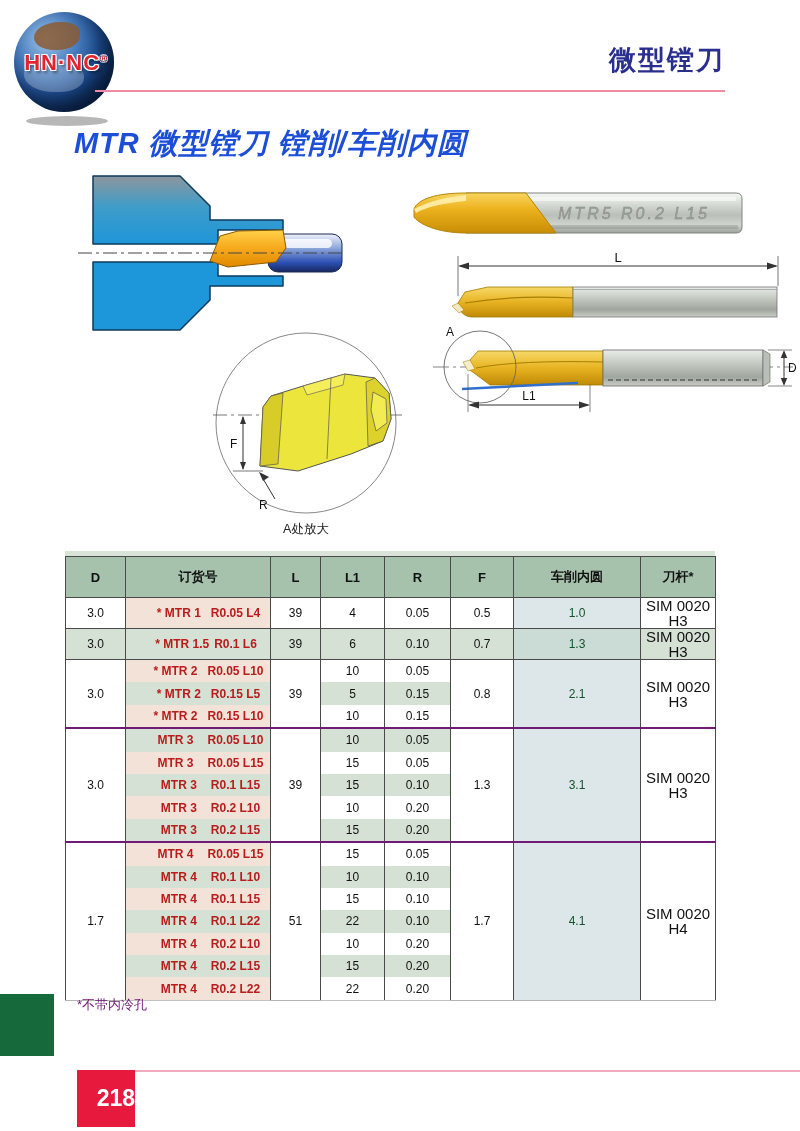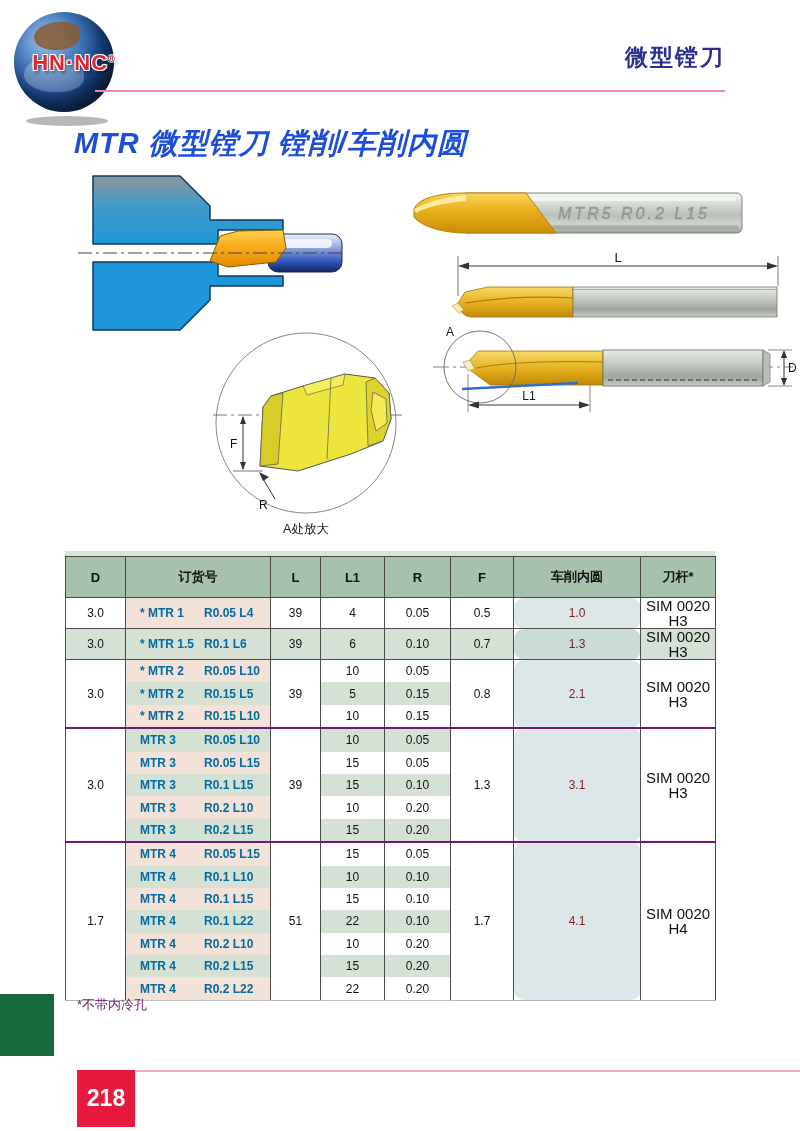--- a/index.html
+++ b/index.html
@@ -11,56 +11,56 @@
   .logo{left:14px;top:10px;width:104px;height:118px;}
   .globe{position:absolute;left:0;top:2px;width:100px;height:100px;border-radius:50%;
          background:radial-gradient(circle at 32% 28%,#9fc4e8 0%,#4a7fc0 30%,#1d4e94 55%,#0d2e66 80%,#081f4a 100%);
          box-shadow:inset -10px -12px 20px rgba(0,0,0,.5);}
   .globe::before{content:'';position:absolute;top:10px;left:20px;width:46px;height:28px;
          background:#8a5a32;border-radius:62% 40% 55% 48%;opacity:.85;}
   .globe::after{content:'';position:absolute;top:46px;left:10px;width:60px;height:34px;
          background:rgba(255,255,255,.25);border-radius:50% 60% 45% 55%;}
   .globe-shadow{position:absolute;bottom:2px;left:12px;width:82px;height:10px;border-radius:50%;
          background:rgba(50,50,50,.35);}
-  .brand{position:absolute;top:40px;left:8px;width:104px;text-align:center;font-weight:bold;
+  .brand{position:absolute;top:40px;left:0;width:104px;text-align:center;font-weight:bold;
          font-size:22px;letter-spacing:1px;color:#e1242e;
          text-shadow:-1px -1px 0 #fff,1px -1px 0 #fff,-1px 1px 0 #fff,1px 1px 0 #fff,2px 3px 3px rgba(0,0,0,.45);}
   .brand sup{font-size:9px;color:#e1242e;}
   .red-line{left:95px;top:90px;width:630px;height:2px;background:#ef8ba5;}
-  .topic{top:42px;right:75px;font-size:23px;font-weight:bold;color:#2a2e8e;letter-spacing:2px;}
+  .topic{top:42px;right:75px;font-size:27px;font-weight:bold;color:#2a2e8e;letter-spacing:2px;}
   .main-title{left:74px;top:124px;font-size:29px;font-style:italic;font-weight:bold;
               color:#1d4ed8;letter-spacing:1px;white-space:nowrap;}
 
   
   .tablewrap{left:65px;top:551px;width:650px;}
   .table-topstrip{height:5px;background:#d7e4d7;}
   table{border-collapse:collapse;width:650px;table-layout:fixed;}
   th{background:#a6c2ac;border:1px solid #4a4a4a;height:38px;font-size:13px;font-weight:bold;color:#111;}
   td{height:22.4px;padding:0 3px;font-size:12px;line-height:1;border-left:1px solid #4a4a4a;
      border-right:1px solid #4a4a4a;text-align:center;color:#111;background:#fff;}
   tr.solid td{border-top:1px solid #4a4a4a;border-bottom:1px solid #4a4a4a;}
   tr.group-start td{border-top:2px solid #701a75;}
   td.merged{border-bottom:1px solid #b4b4b4;}
   tbody tr:last-child td{border-bottom:1px solid #c2c2c2;}
   .bg-green{background:#d5e1d4;}
   .bg-pink{background:#f3e2d8;}
   .bg-white{background:#fff;}
   .bg-min{background:#dde6e8;}
   .bg-mingreen{background:#cbdcd6;}
-  td.col-order{text-align:left;color:#0369a1;font-weight:bold;padding-left:14px;}
+  td.col-order{text-align:center;color:#b91c1c;font-weight:bold;padding-left:14px;}
   td.col-order .model{display:inline-block;width:64px;}
-  td.col-min{color:#7f1d1d;border-radius:10px;}
+  td.col-min{color:#14532d;}
   td.col-holder{font-size:15px;margin-left:20px;}
 
   
   .footnote{left:77px;top:996px;font-size:13px;color:#701a75;}
   .green-square{left:0;top:994px;width:54px;height:62px;background:#15693a;}
   .bottom-line{left:77px;top:1070px;width:723px;height:2px;background:#f2aabf;}
   .page-box{left:77px;top:1070px;width:58px;height:57px;background:#e71a3e;color:#fff;
-            font-size:23px;font-weight:bold;display:flex;align-items:center;justify-content:center;}
+            font-size:23px;font-weight:bold;display:flex;align-items:center;justify-content:flex-end;}
   svg text{font-family:"Liberation Sans","DejaVu Sans",sans-serif;}
 </style>
 </head>
 <body>
 
 <div id="page">
 
   <div class="abs logo">
     <div class="globe"></div>
     <div class="globe-shadow"></div>

